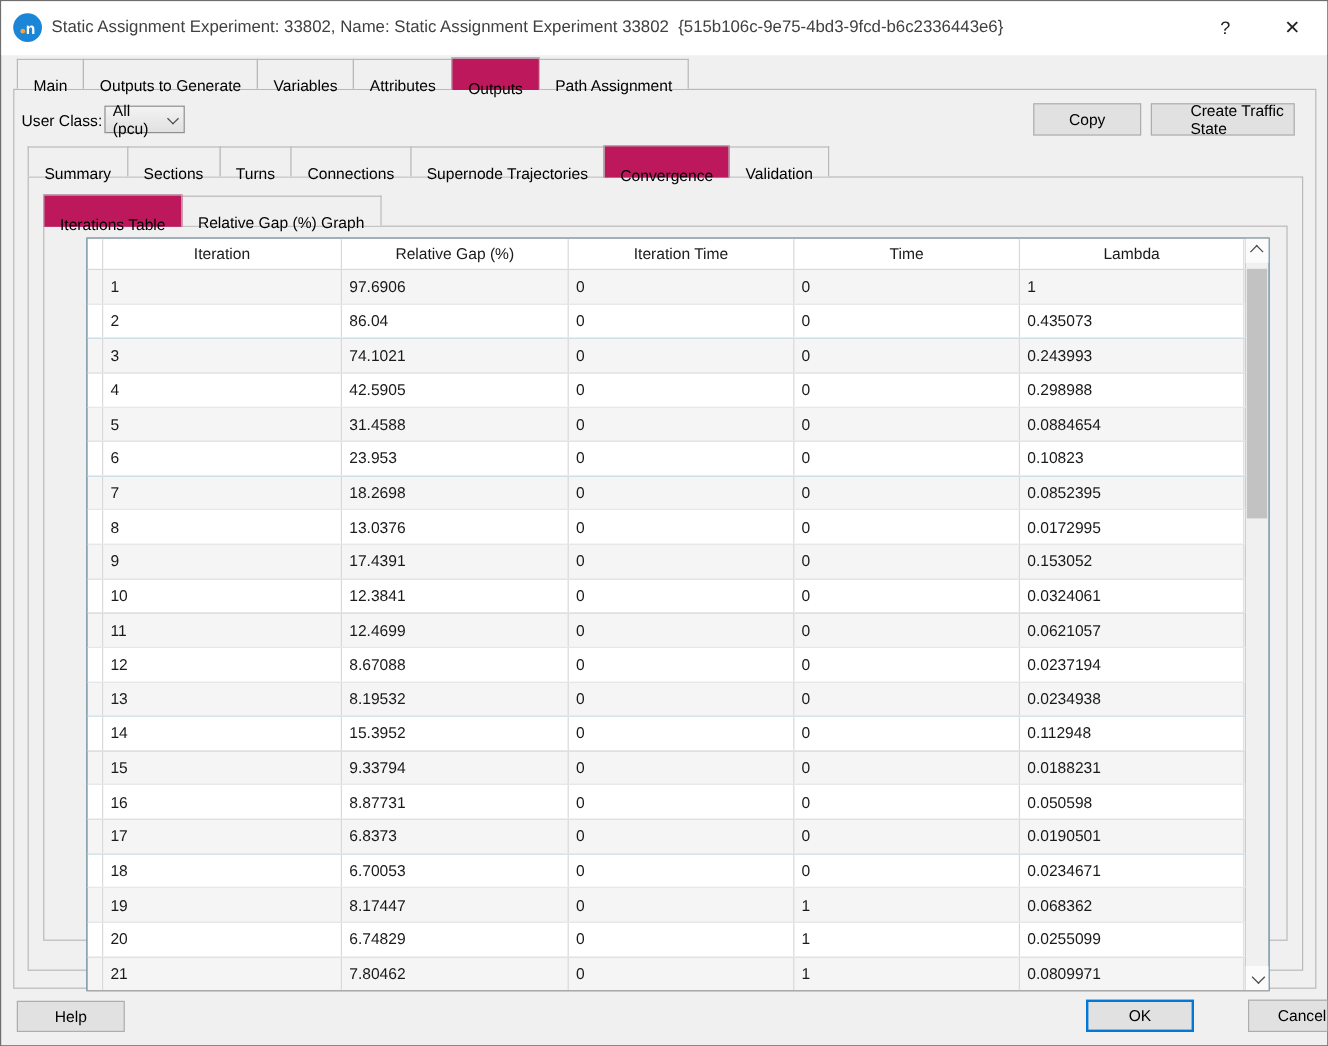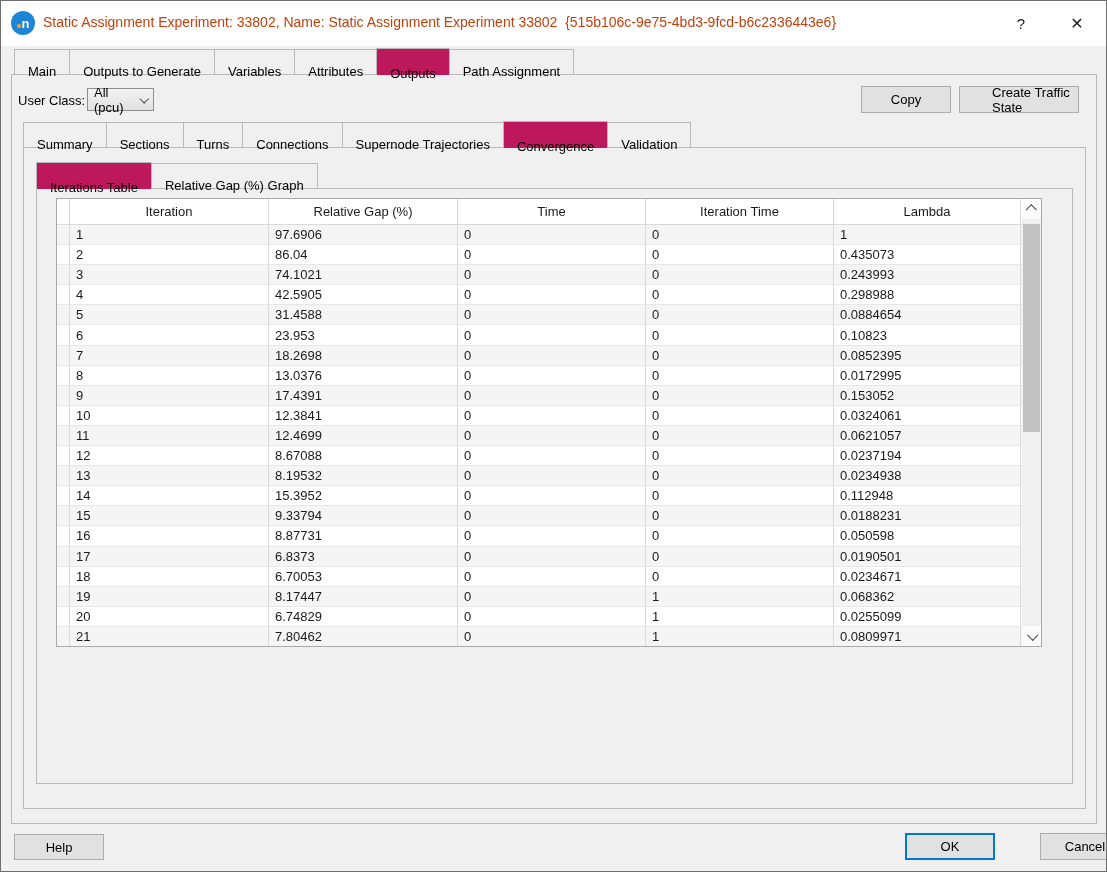--- a/index.html
+++ b/index.html
@@ -2,21 +2,21 @@
 <html><head>
 <meta charset="utf-8">
 <style>
   html,body{margin:0;padding:0;background:#cfcfcf;font-family:"Liberation Sans",sans-serif;}
   .window{position:relative;width:1107px;height:872px;background:#f0f0f0;border:1px solid #6e6e6e;box-sizing:border-box;overflow:hidden;}
   
   .titlebar{position:absolute;top:0;left:0;width:100%;height:45px;background:#ffffff;display:flex;align-items:center;}
   .app-icon{position:absolute;left:10px;top:10px;width:24px;height:24px;border-radius:50%;background:#1b86d8;display:flex;align-items:center;justify-content:center;}
   .logo-dot{width:4px;height:4px;border-radius:50%;background:#f0a33c;margin-right:1px;margin-top:6px;}
   .logo-n{color:#ffffff;font-size:13px;font-weight:bold;line-height:1;}
-  .title-text{position:absolute;left:42px;top:13px;font-size:14px;color:#c2410c;white-space:pre;}
+  .title-text{position:absolute;left:42px;top:13px;font-size:14px;color:#404040;white-space:pre;}
   .titlebar-btn{position:absolute;top:8px;width:30px;height:28px;display:flex;align-items:center;justify-content:center;color:#222;cursor:default;}
   .help-btn{right:70px;font-size:15px;}
   .close-btn{right:14px;font-size:16px;}
   
   .tabbar{position:absolute;display:flex;align-items:flex-end;z-index:3;}
   .tab{box-sizing:border-box;height:22px;line-height:20px;padding:12px 13px;background:#f0f0f0;border:1px solid #b9b9b9;border-bottom:none;margin-bottom:1px;margin-left:-1px;font-size:13px;color:#000;white-space:nowrap;}
   .tab:first-child{margin-left:0;}
   .tab.active{height:27px;line-height:25px;background:#be185d;margin-bottom:0;position:relative;z-index:4;}
   .pane{position:absolute;background:#f0f0f0;border:1px solid #b9b9b9;box-sizing:border-box;z-index:1;}
   
@@ -28,21 +28,21 @@
   .btn-cts{left:958px;top:85px;width:120px;height:27px;padding-left:32px;}
   .btn-help{left:13px;top:833px;width:90px;height:26px;}
   .btn-ok{left:904px;top:832px;width:90px;height:27px;border:2px solid #0078d7;}
   .btn-cancel{left:1039px;top:832px;width:90px;height:27px;text-align:center;}
   
   .chev{display:inline-block;width:7px;height:7px;border-right:1.5px solid #494949;border-bottom:1.5px solid #494949;}
   .chev-down{transform:rotate(45deg) translateY(-1px);}
   .chev-up{transform:rotate(-135deg) translateY(-1px);}
   .chev-sm{width:6px;height:6px;}
   
-  .table{position:absolute;left:55px;top:197px;width:986px;height:449px;box-sizing:border-box;border:1px solid #a9a9a9;background:#0369a1;display:flex;z-index:5;}
+  .table{position:absolute;left:71px;top:197px;width:986px;height:628px;box-sizing:border-box;border:1px solid #a9a9a9;background:#0369a1;display:flex;z-index:5;}
   .table-main{width:965px;display:flex;flex-direction:column;}
   .thead{display:flex;height:26px;box-sizing:border-box;background:#ffffff;border-bottom:1px solid #d9d9d9;flex:none;}
   .th{box-sizing:border-box;border-right:1px solid #d9d9d9;display:flex;align-items:center;justify-content:center;font-size:13px;color:#1a1a1a;}
   .tbody{display:flex;flex-direction:column;height:calc(100% - 26px);}
   .trow{display:flex;flex:1;box-sizing:border-box;border-bottom:1px solid #e7e7e7;background:#ffffff;}
   .trow:nth-child(odd){background:#f5f5f5;}
   .trow:last-child{border-bottom:none;}
   .td{box-sizing:border-box;border-right:1px solid #d9d9d9;display:flex;align-items:center;padding-left:6px;font-size:13px;color:#1a1a1a;overflow:hidden;}
   .w-gut{width:13px;padding-left:0;}
   .w-c1{width:199px;}
@@ -117,22 +117,22 @@
   <div class="tab"><span>Relative Gap (%) Graph</span></div>
 </div>
   <div class="pane" style="left:35px;top:187px;width:1037px;height:596px;z-index:3;"></div>
 
   <div class="table">
     <div class="table-main">
       <div class="thead">
         <div class="th w-gut"></div>
         <div class="th w-c1">Iteration</div>
         <div class="th w-c2">Relative Gap (%)</div>
+        <div class="th w-c3">Iteration Time</div>
         <div class="th w-c4">Time</div>
-        <div class="th w-c3">Iteration Time</div>
         <div class="th w-c5">Lambda</div>
       </div>
       <div class="tbody">
   <div class="trow">
     <div class="td w-gut"></div>
     <div class="td w-c1">1</div>
     <div class="td w-c2">97.6906</div>
     <div class="td w-c3">0</div>
     <div class="td w-c4">0</div>
     <div class="td w-c5">1</div>

